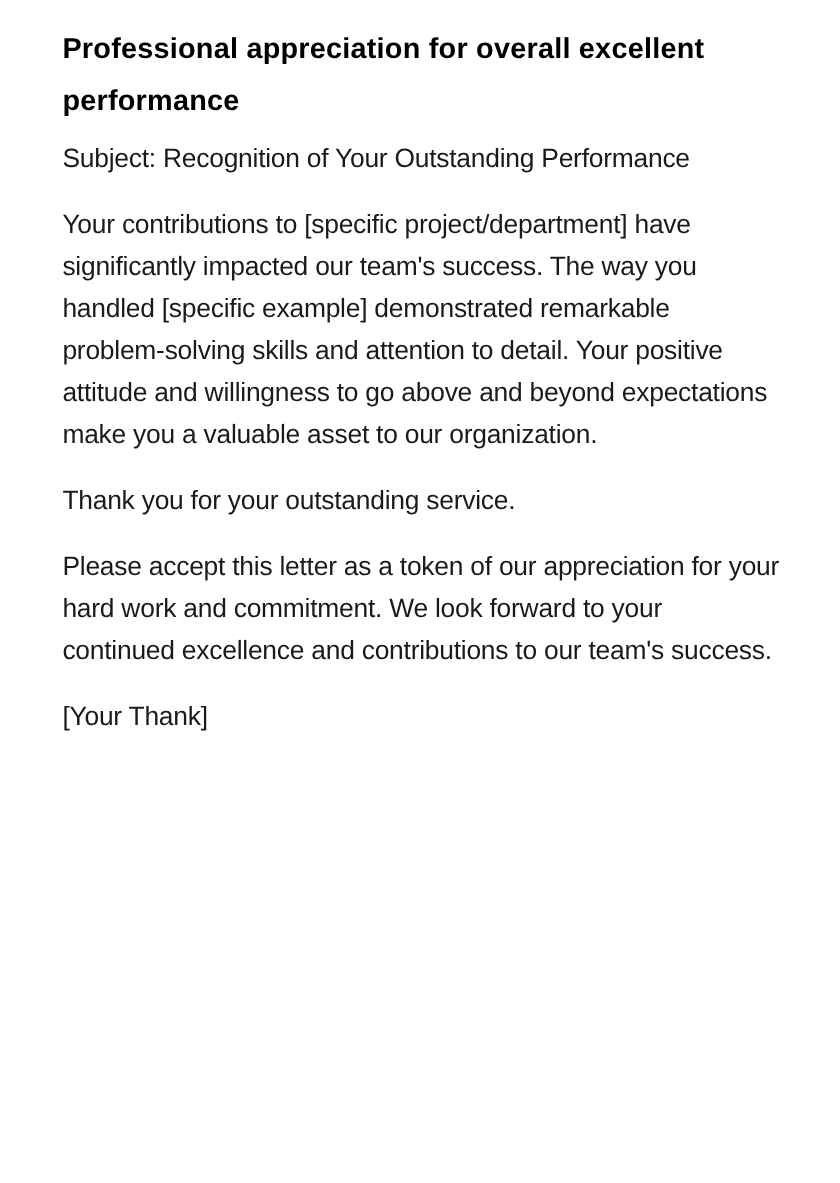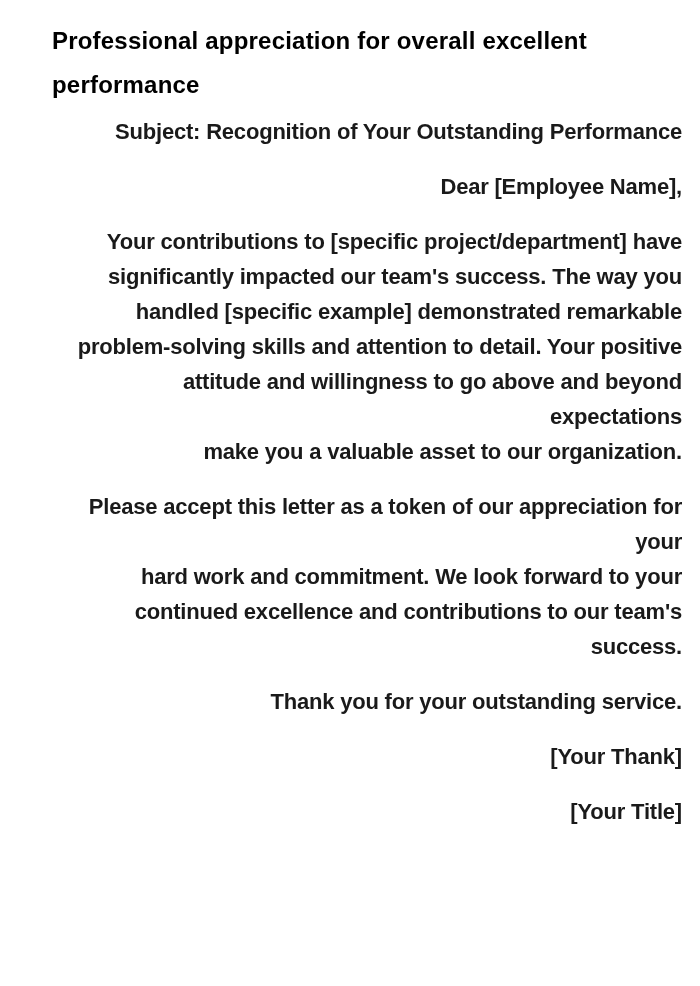--- a/index.html
+++ b/index.html
@@ -25,50 +25,47 @@
     line-height: 44px;
     font-weight: 700;
     color: #000000;
     letter-spacing: 0.2px;
   }
   .letter-par {
     margin: 0 0 20px 0;
     max-width: 650px;
     font-size: 22px;
     line-height: 35px;
-    font-weight: 700;
+    font-weight: 400;
     color: #1a1a1a;
     white-space: pre-line;
     letter-spacing: -0.2px;
-    text-align: right;
   }
 </style>
 </head>
 <body>
 
 <div class="page">
 
   <h1 class="letter-title">Professional appreciation for overall excellent performance</h1>
 
   <p class="letter-par">Subject: Recognition of Your Outstanding Performance</p>
 
-  <p class="letter-par">Dear [Employee Name],</p>
 
 
   <p class="letter-par">Your contributions to [specific project/department] have
 significantly impacted our team's success. The way you
 handled [specific example] demonstrated remarkable
 problem-solving skills and attention to detail. Your positive
 attitude and willingness to go above and beyond expectations
 make you a valuable asset to our organization.</p>
 
+  <p class="letter-par">Thank you for your outstanding service.</p>
+
   <p class="letter-par">Please accept this letter as a token of our appreciation for your
 hard work and commitment. We look forward to your
 continued excellence and contributions to our team's success.</p>
 
-  <p class="letter-par">Thank you for your outstanding service.</p>
-
 
   <p class="letter-par">[Your Thank]</p>
 
-  <p class="letter-par">[Your Title]</p>
 
 </div>
 
 </body></html>

